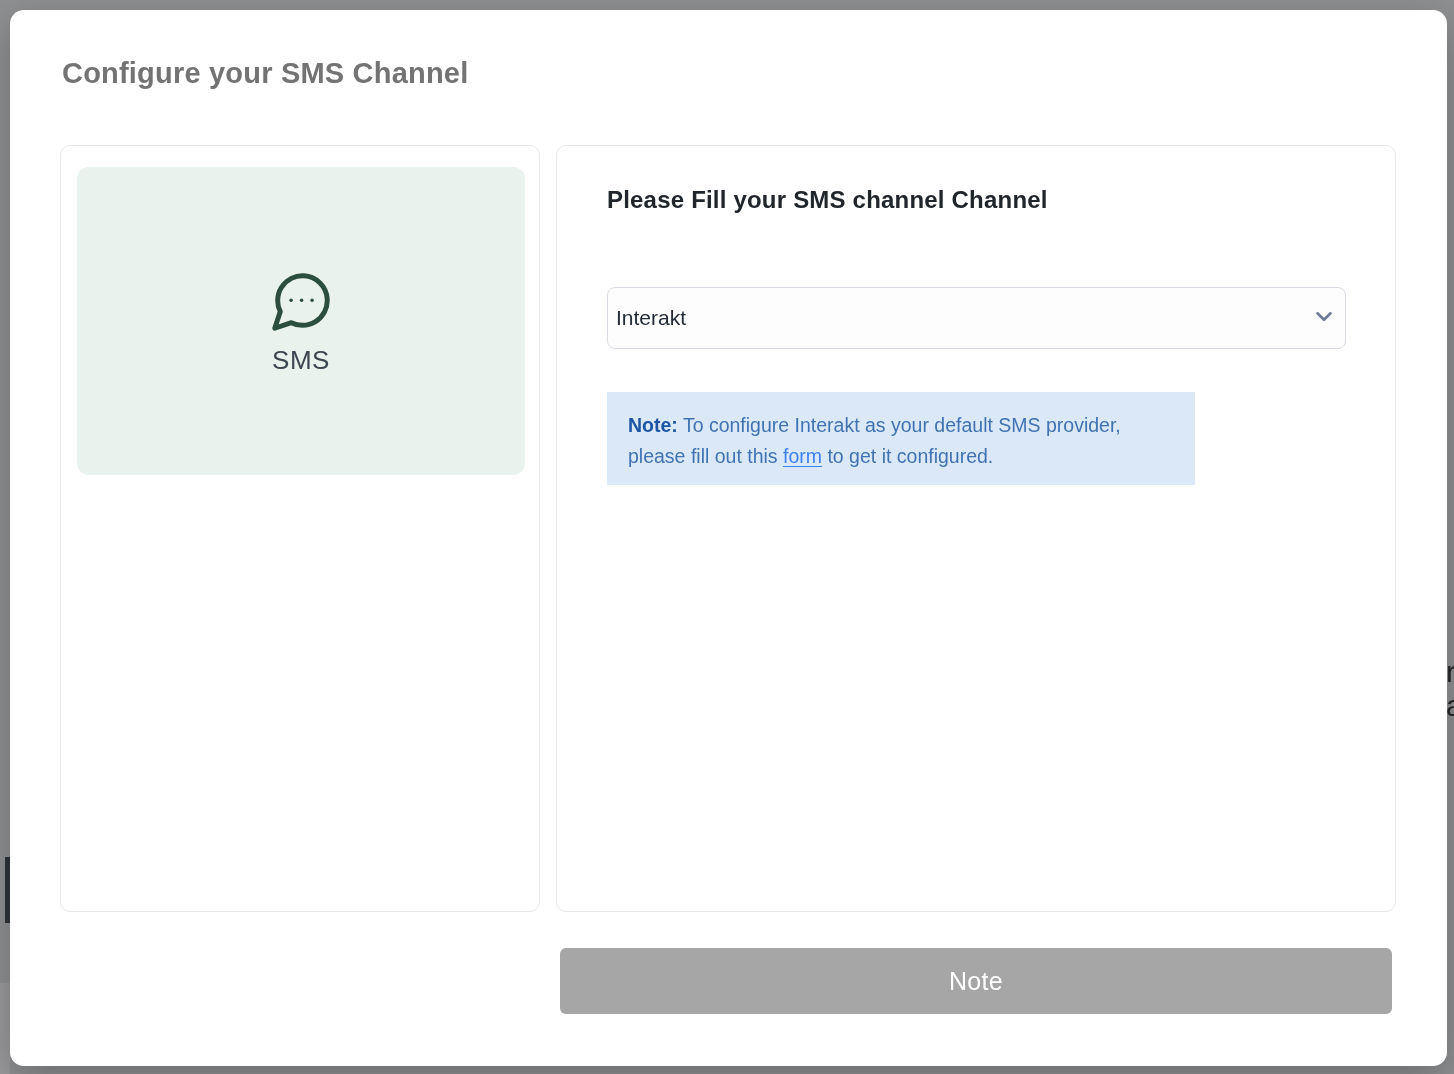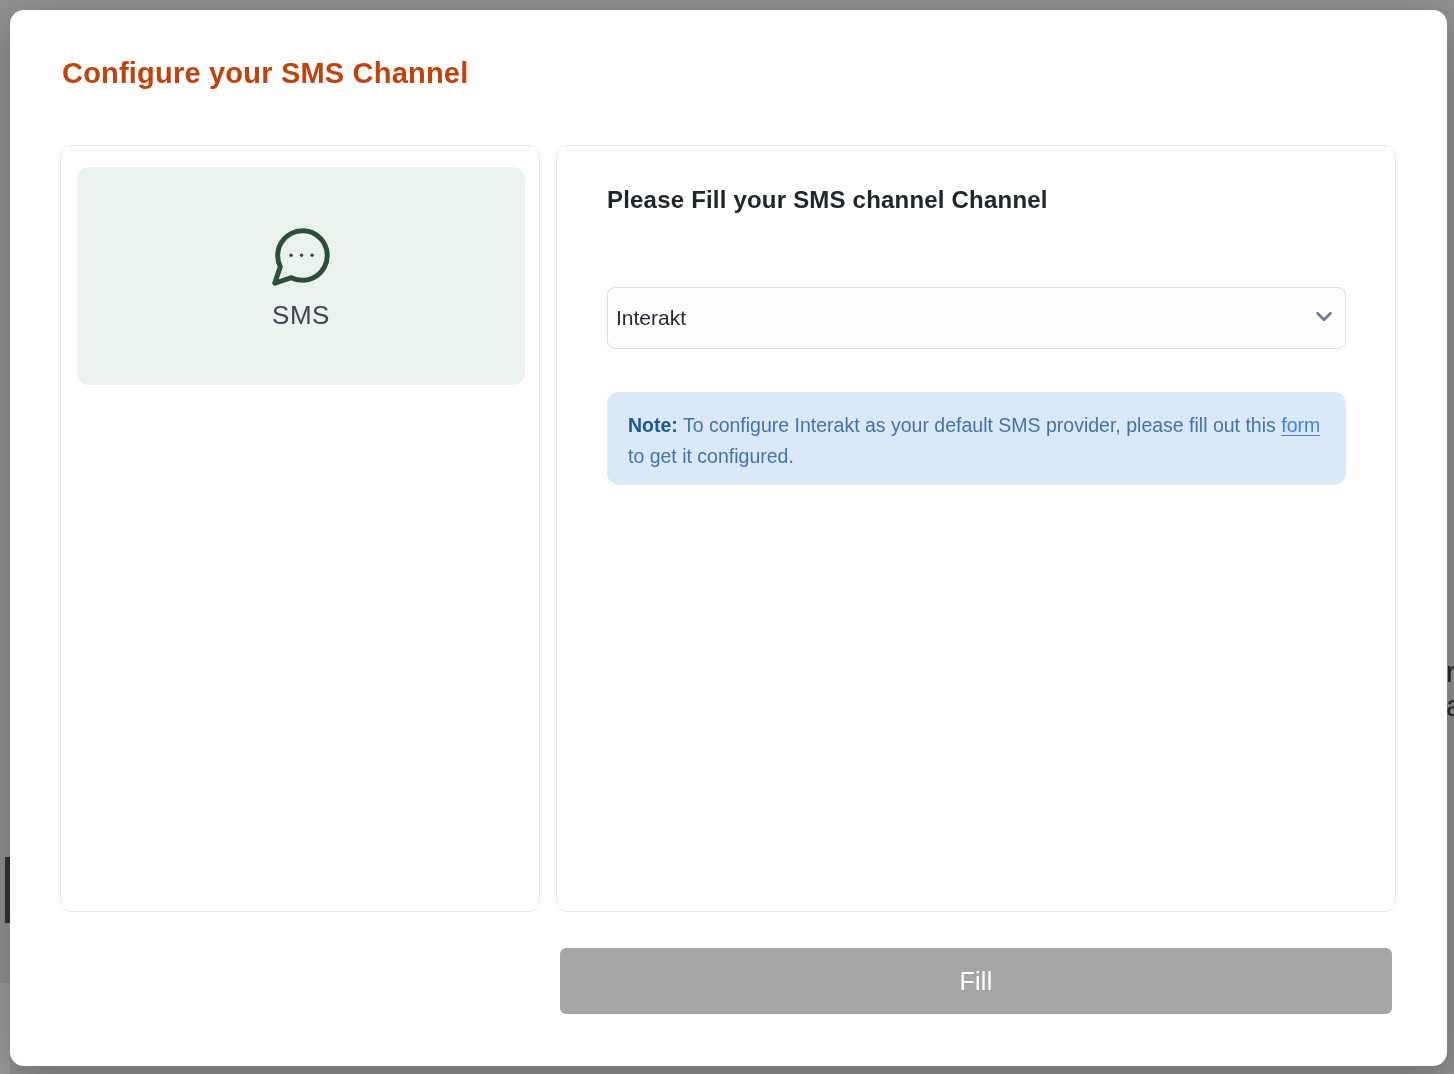--- a/index.html
+++ b/index.html
@@ -33,37 +33,37 @@
   
   .modal {
     position: absolute; left: 10px; top: 10px;
     width: 1437px; height: 1056px;
     background: #ffffff;
     border-radius: 14px;
     box-shadow: 0 12px 40px rgba(0,0,0,0.25);
   }
   .modal-title {
     position: absolute; left: 52px; top: 47px;
-    font-size: 29px; font-weight: 700; color: #c2410c;
+    font-size: 29px; font-weight: 700; color: #737373;
     letter-spacing: 0.2px;
   }
 
   .card {
     position: absolute; top: 135px; height: 767px;
     background: #ffffff;
     border: 1px solid #e6e8ea;
     border-radius: 10px;
   }
   .card-left  { left: 50px;  width: 480px; }
   .card-right { left: 546px; width: 840px; }
 
   
   .tile {
     position: absolute; left: 16px; top: 21px;
-    width: 448px; height: 218px;
+    width: 448px; height: 308px;
     background: #e9f2ec;
     border-radius: 12px;
     display: flex; flex-direction: column;
     align-items: center; justify-content: center;
   }
   .tile svg { display: block; }
   .tile-label {
     margin-top: 8px;
     font-size: 26px; color: #3c4650; font-weight: 400;
     letter-spacing: 0.5px;
@@ -93,23 +93,23 @@
     cursor: pointer;
   }
   .provider-select .value {
     font-size: 21px; color: #242c37;
   }
   .provider-select .chev {
     margin-left: auto;
   }
   .note-box {
     position: absolute; left: 50px; top: 246px;
-    width: 739px; height: 93px;
+    width: 588px; height: 93px;
     background: #dbe8f8;
-    border-radius: 12px;
+    border-radius: 0;
     padding: 18px 21px;
     font-size: 19.5px; line-height: 31px;
     color: #4173b2;
   }
   .note-box .note-label { font-weight: 700; color: #1c55a4; }
   .note-box a {
     color: #3c82f5; text-decoration: underline;
     text-underline-offset: 3px; cursor: pointer;
   }
 
@@ -160,15 +160,15 @@
           <polyline points="6 9.5 12 15.5 18 9.5"></polyline>
         </svg>
       </span>
     </div>
 
     <div class="note-box">
       <span class="note-label">Note:</span><span> To configure Interakt as your default SMS provider, please fill out this </span><a>form</a><span> to get it configured.</span>
     </div>
   </div>
 
-  <button class="save-btn">Fill</button>
+  <button class="save-btn">Note</button>
 
 </div>
 
 </body></html>

